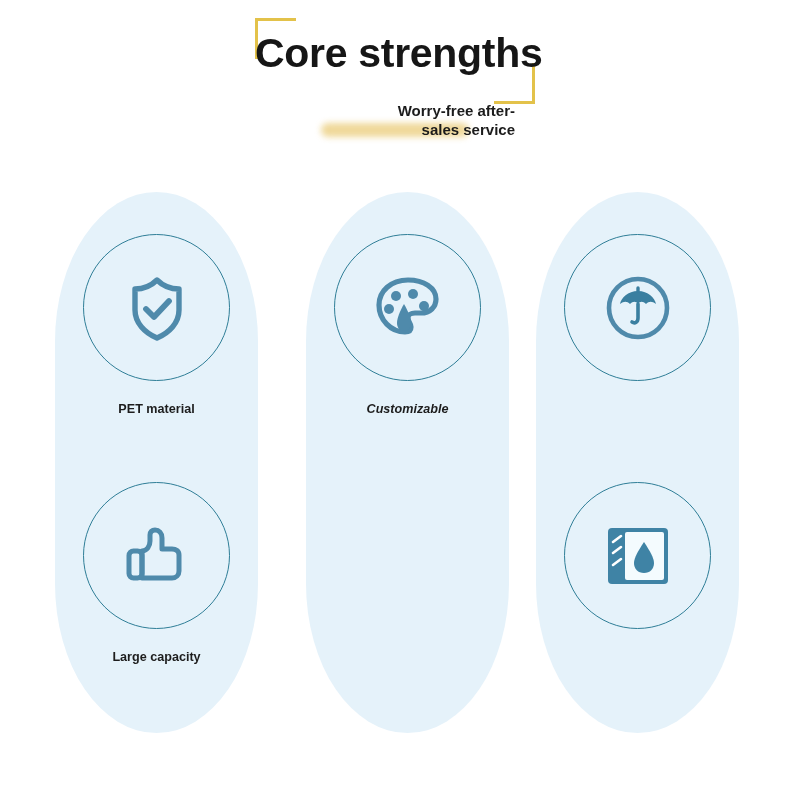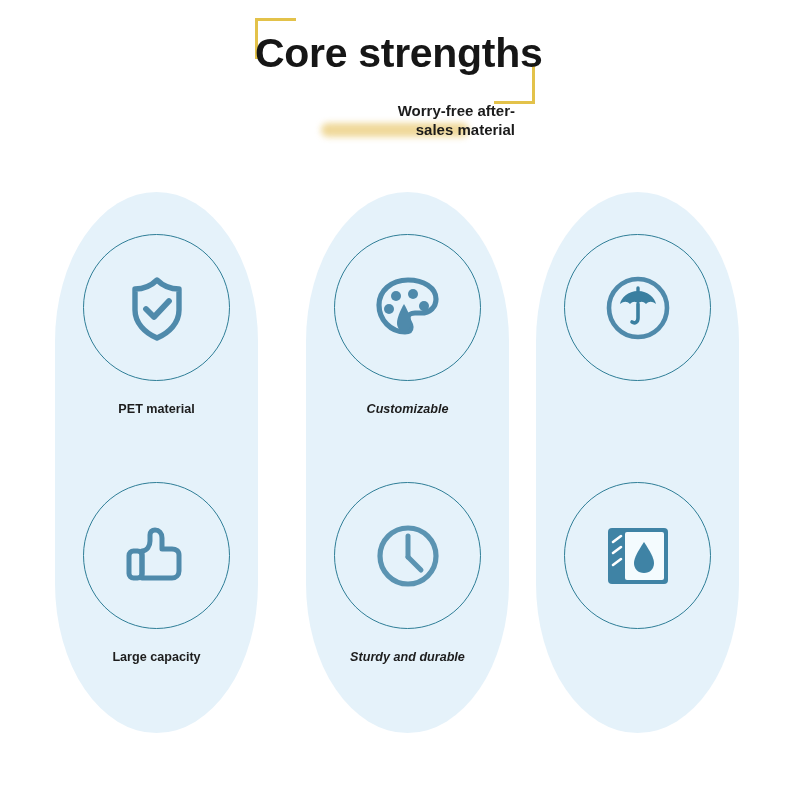--- a/index.html
+++ b/index.html
@@ -156,21 +156,21 @@
   <div id="title-block">
     <div class="corner corner-tl"></div>
     <div class="corner corner-br"></div>
     <div id="main-title">Core strengths</div>
   </div>
 
   <div id="subtitle-wrap">
     <div id="subtitle-highlight"></div>
     <div id="subtitle">
       <span>Worry-free after-</span><br>
-      <span>sales material</span>
+      <span>sales service</span>
     </div>
   </div>
 
 </div>
 
 <div id="cards">
 
   <div class="card card-1">
 
     <div class="feature feature-top">
@@ -212,32 +212,20 @@
             <circle cx="42" cy="23" r="5" fill="#4f8aab"></circle>
             <circle cx="18" cy="38" r="5" fill="#4f8aab"></circle>
             <circle cx="53" cy="35" r="5" fill="#4f8aab"></circle>
             <path d="M33 33 C29 40 26 47 26 52 C26 57 29 60 33 60 C37 60 40 57 40 52 C40 47 37 40 33 33 Z" fill="#4f8aab"></path>
           </svg>
         </div>
       </div>
       <div class="feature-label">Customizable</div>
     </div>
 
-    <div class="feature feature-bottom">
-      <div class="circle">
-        <div class="icon-holder">
-          <svg width="74" height="74" viewBox="0 0 74 74" fill="none">
-            <circle cx="37" cy="37" r="28" stroke="#5b94b2" stroke-width="5.2" fill="none"></circle>
-            <path d="M37 17 L37 38" stroke="#5b94b2" stroke-width="5" stroke-linecap="round"></path>
-            <path d="M37 38 L50 51" stroke="#5b94b2" stroke-width="5" stroke-linecap="round"></path>
-          </svg>
-        </div>
-      </div>
-      <div class="feature-label">Sturdy and durable</div>
-    </div>
 
   </div>
 
   <div class="card card-3">
 
     <div class="feature feature-top">
       <div class="circle">
         <div class="icon-holder">
           <svg width="76" height="76" viewBox="0 0 76 76" fill="none">
             <circle cx="38" cy="38" r="29" stroke="#4f8aab" stroke-width="4.6" fill="none"></circle>

